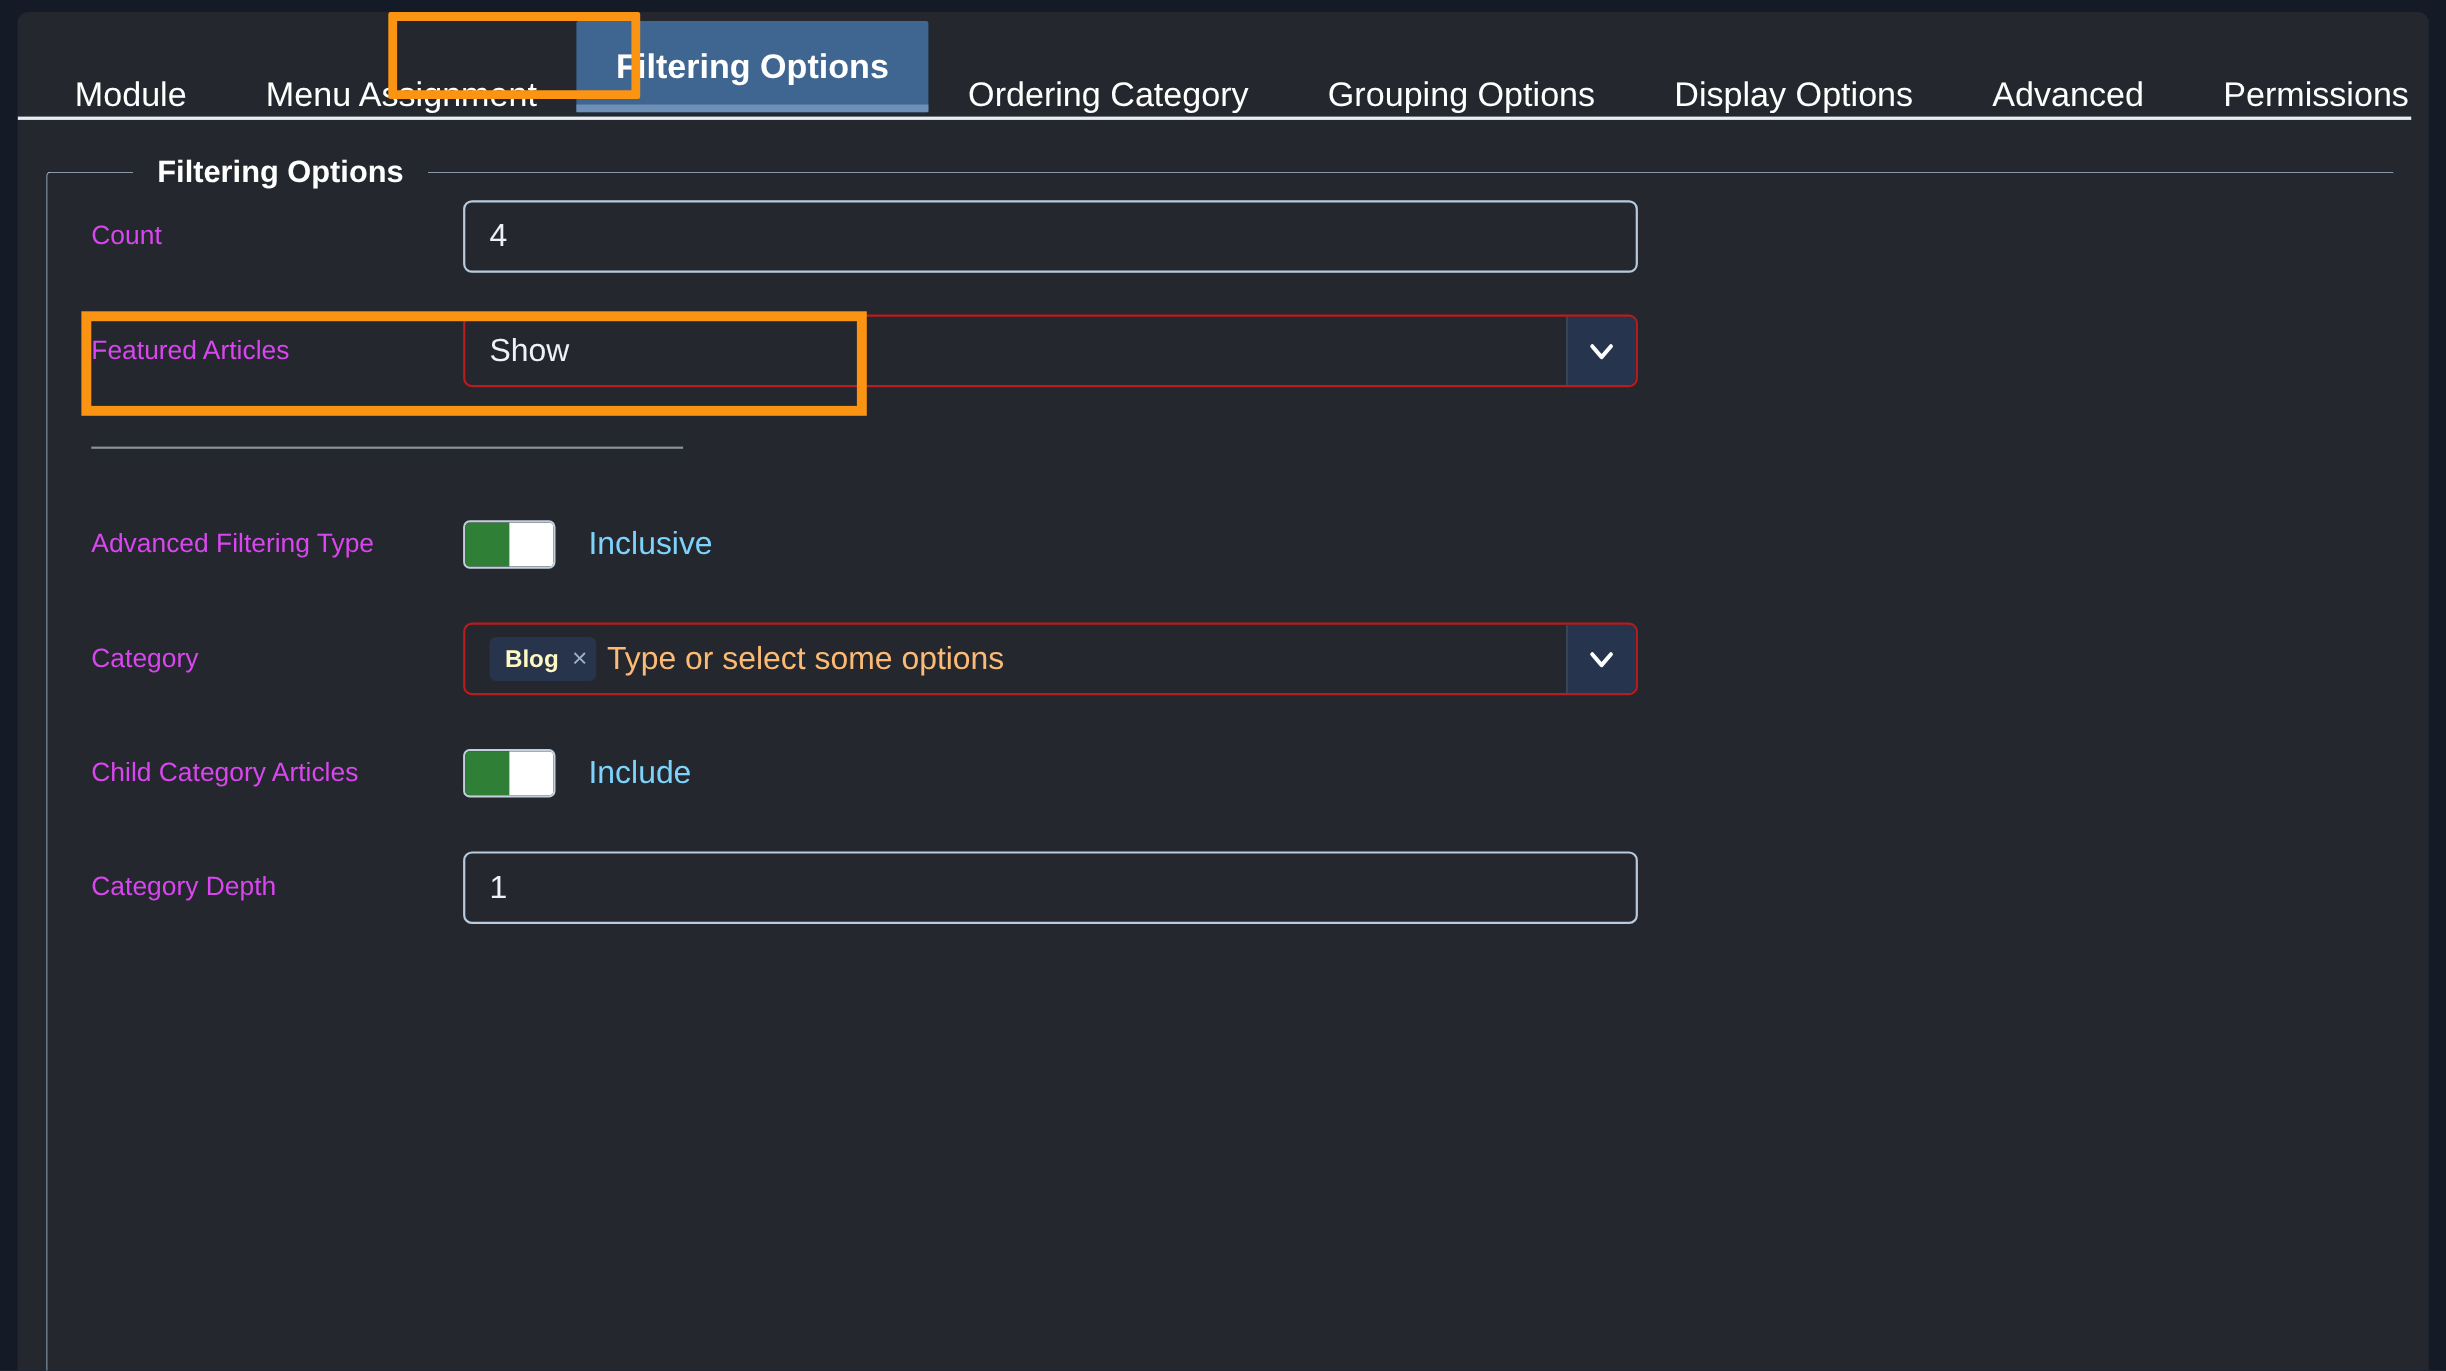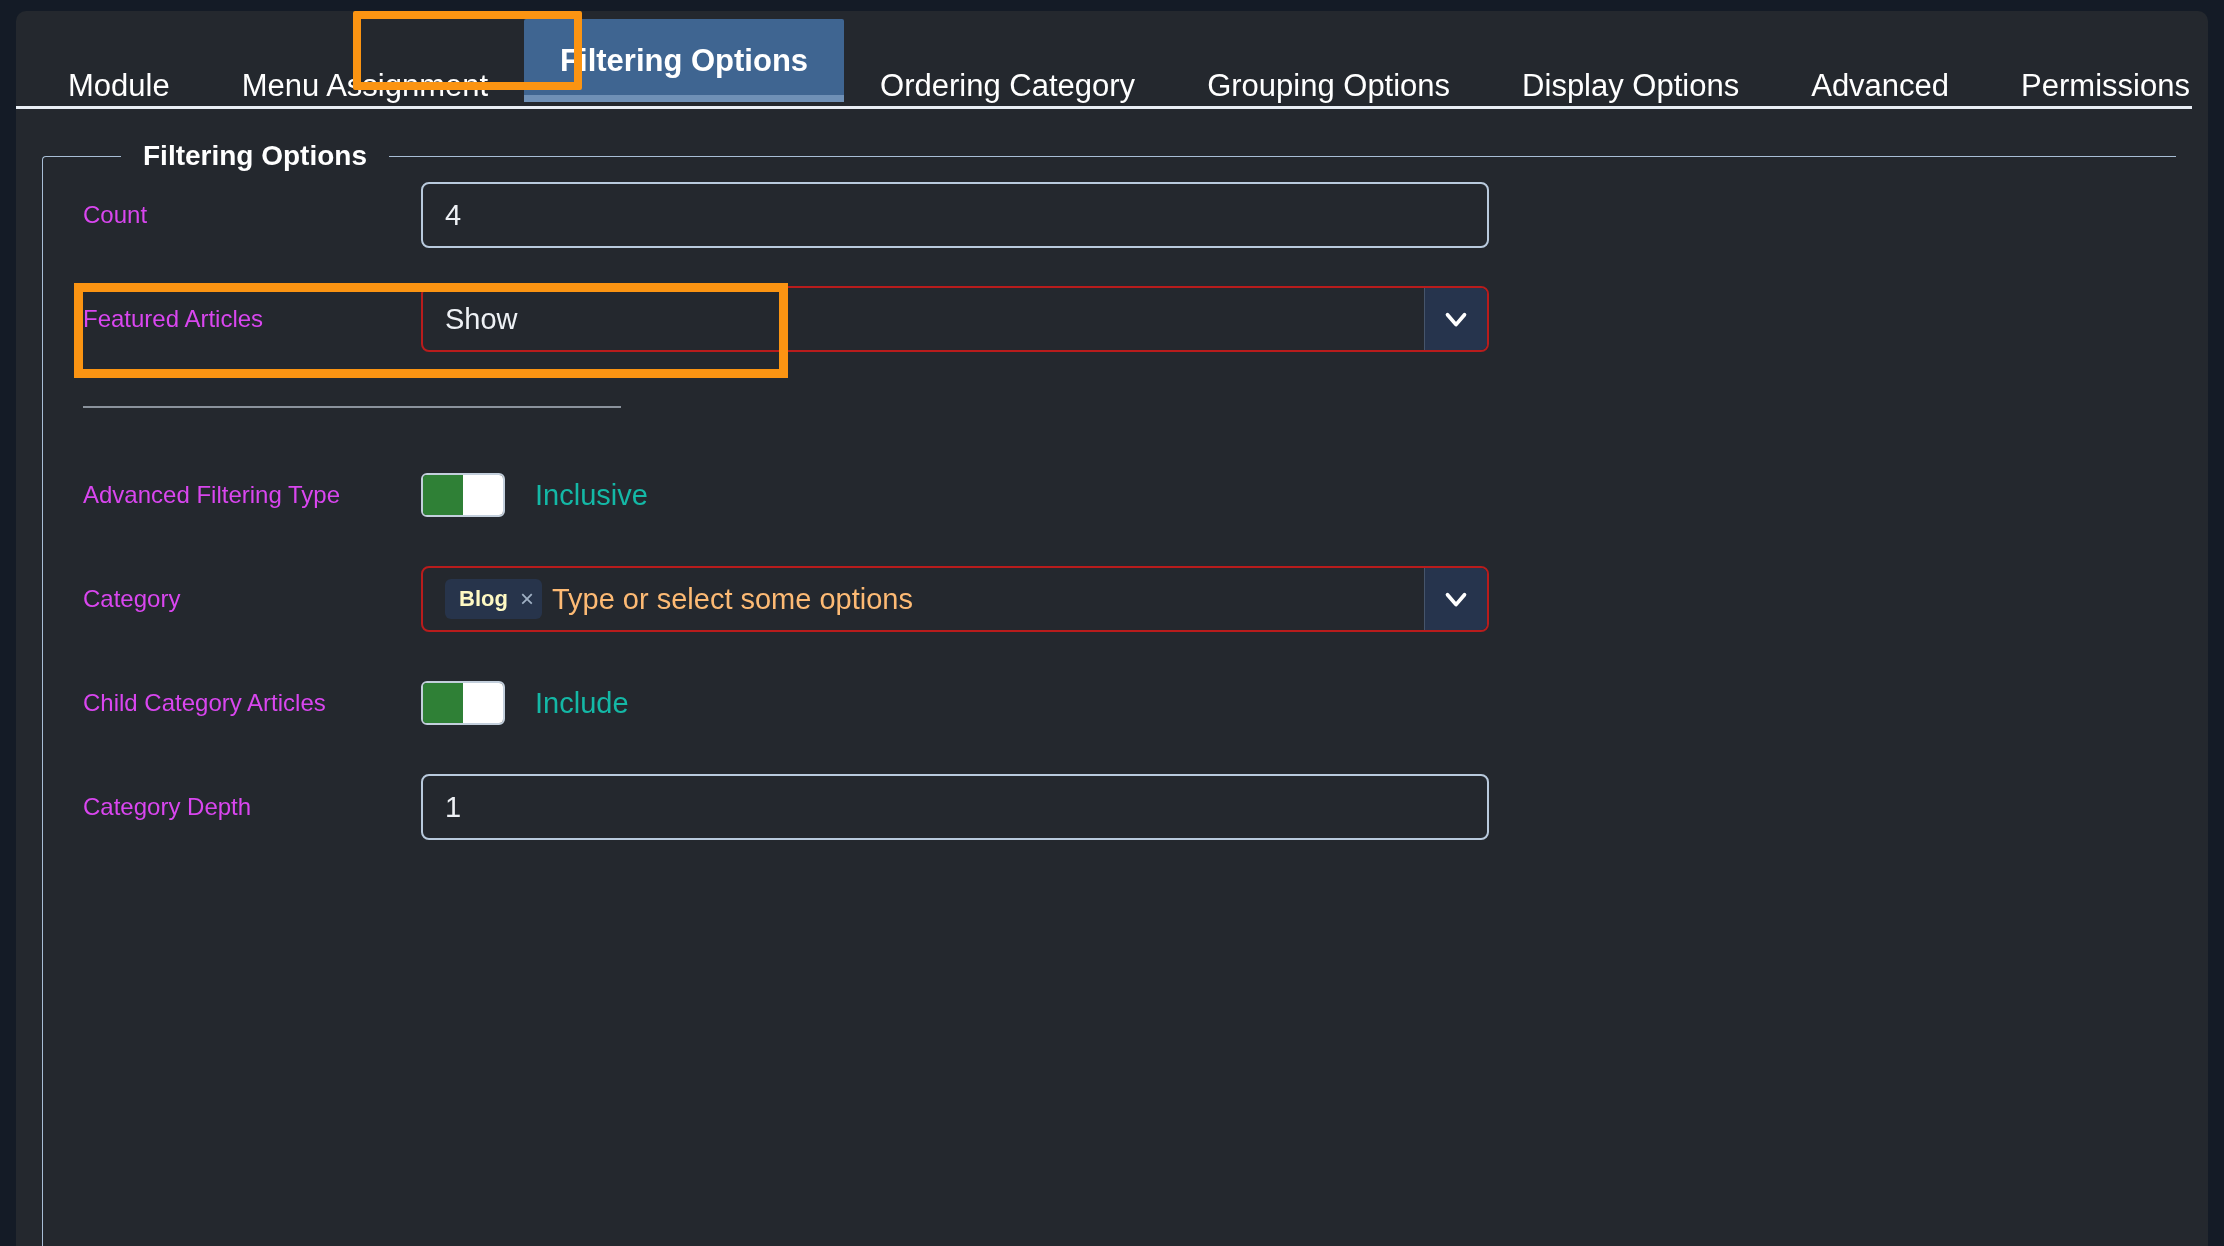--- a/index.html
+++ b/index.html
@@ -230,21 +230,21 @@
     box-sizing: border-box;
     display: flex;
     overflow: hidden;
     cursor: pointer;
     flex: 0 0 auto;
   }
   .toggle .half-on  { flex: 1; background: #2f8036; }
   .toggle .half-off { flex: 1; background: #ffffff; }
   .toggle-text {
     font-size: 29px;
-    color: #14b8a6;
+    color: #7dd3fc;
     margin-left: 30px;
     white-space: nowrap;
   }
 
   
   .divider {
     height: 2px;
     background: #8a929c;
     width: 538px;
     margin: 44px 0 44px 0;

